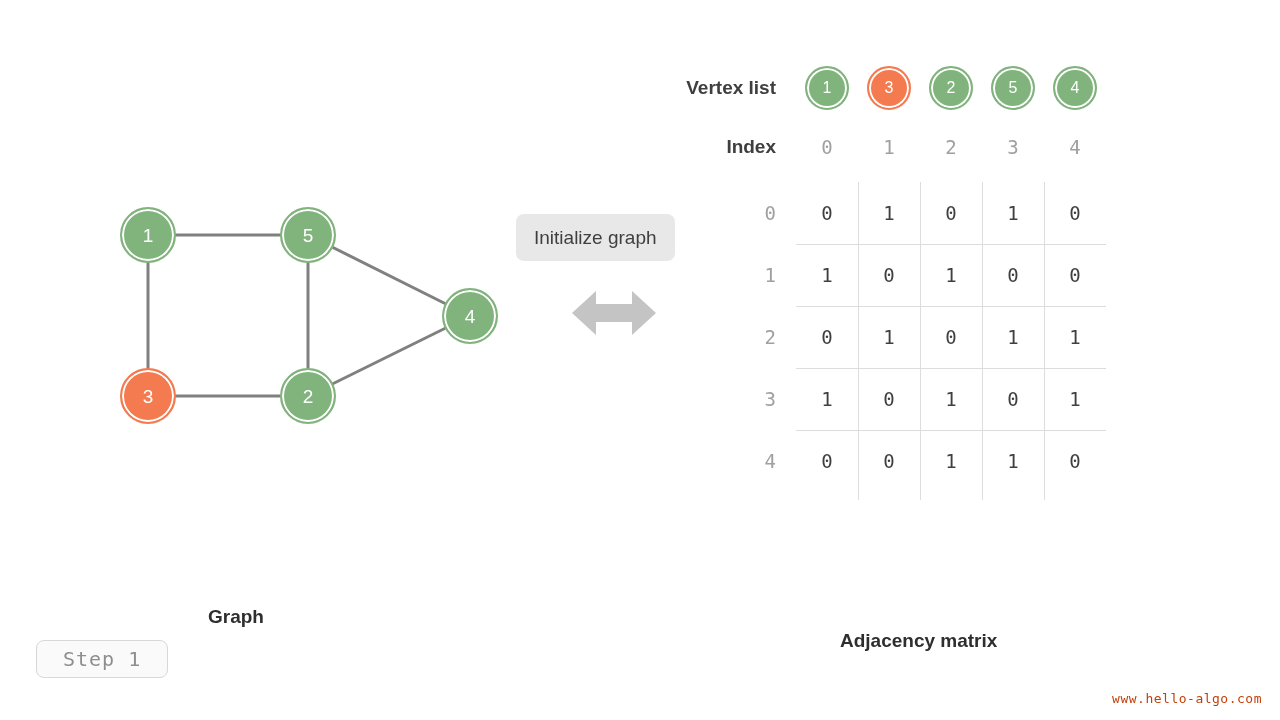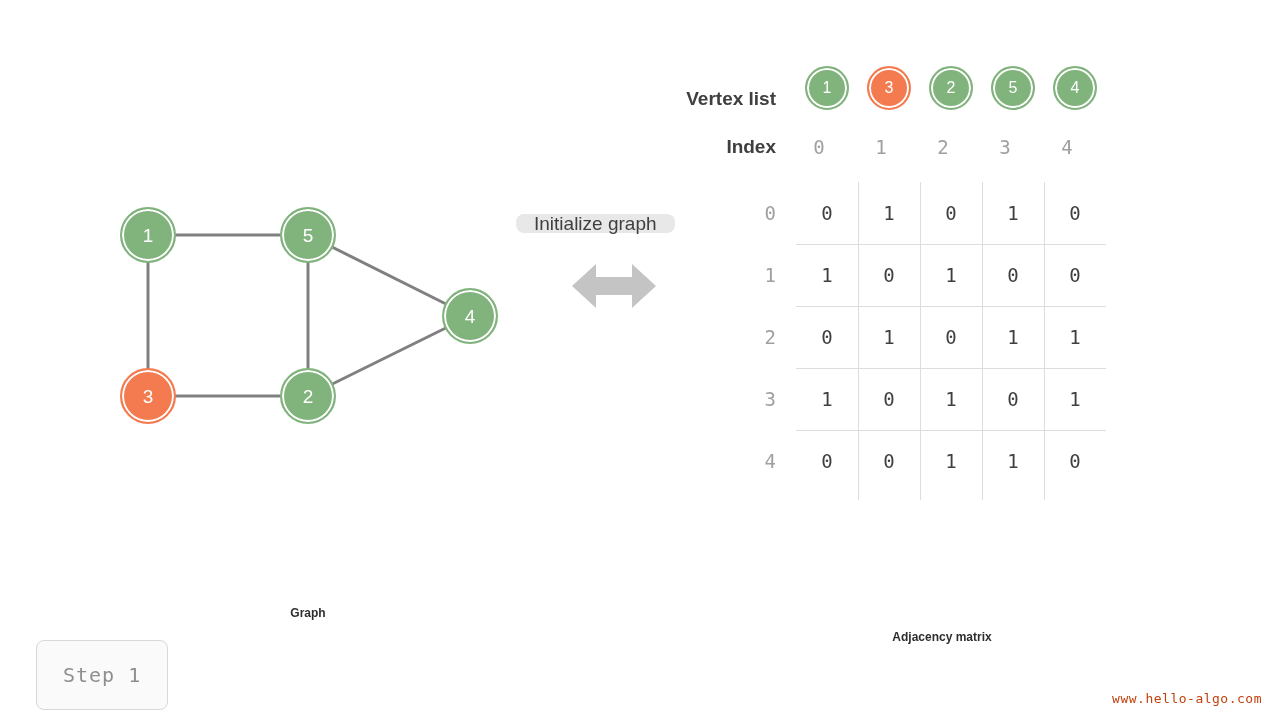--- a/index.html
+++ b/index.html
@@ -68,21 +68,21 @@
     position: absolute;
     left: 516px;
     top: 214px;
     width: 196px;
   }
   #op-pill {
     display: inline-block;
     background: #e8e8e8;
     color: #3f3f3f;
     font-size: 19px;
-    padding: 0 18px;
+    padding: 14px 18px;
     border-radius: 8px;
     white-space: nowrap;
     line-height: 1;
   }
   #arrow-wrap {
     margin-top: 28px;
     text-align: center;
     width: 196px;
   }
 
@@ -101,21 +101,21 @@
     color: #3f3f3f;
     text-align: right;
     white-space: nowrap;
   }
 
   #vertex-list-row {
     position: absolute;
     left: 0;
     top: 66px;
     display: flex;
-    align-items: flex-end;
+    align-items: center;
   }
   #vertex-list-label {
     width: 136px;
     margin-right: 20px;
   }
   .vertex-cells {
     display: flex;
   }
   .vertex-cell {
     width: 62px;
@@ -131,21 +131,21 @@
 
   #index-row {
     position: absolute;
     left: 0;
     top: 136px;
     display: flex;
     align-items: center;
   }
   #index-label {
     width: 136px;
-    margin-right: 12px;
+    margin-right: 20px;
   }
   .index-cells {
     display: flex;
   }
   .index-cell {
     width: 62px;
     text-align: center;
     font-family: "DejaVu Sans Mono", monospace;
     font-size: 19px;
     color: #a0a0a0;
@@ -198,44 +198,44 @@
     font-size: 19px;
     color: #3f3f3f;
     padding: 0;
   }
 
   
   .caption {
     position: absolute;
     font-family: "Liberation Sans", sans-serif;
     font-weight: bold;
-    font-size: 12px;
+    font-size: 19px;
     color: #2e2e2e;
-    text-align: center;
+    text-align: left;
   }
   #caption-graph {
     left: 208px;
     top: 606px;
     width: 200px;
   }
   #caption-matrix {
     left: 840px;
     top: 630px;
     width: 204px;
   }
 
   
   #step-badge {
     position: absolute;
     left: 36px;
     top: 640px;
     border: 1px solid #d8d8d8;
     background: #fafafa;
     border-radius: 8px;
-    padding: 24px 26px;
+    padding: 8px 26px;
     font-family: "DejaVu Sans Mono", monospace;
     font-size: 20px;
     color: #8e8e8e;
     letter-spacing: 1px;
     line-height: 1;
   }
 
   
   #watermark {
     position: absolute;

